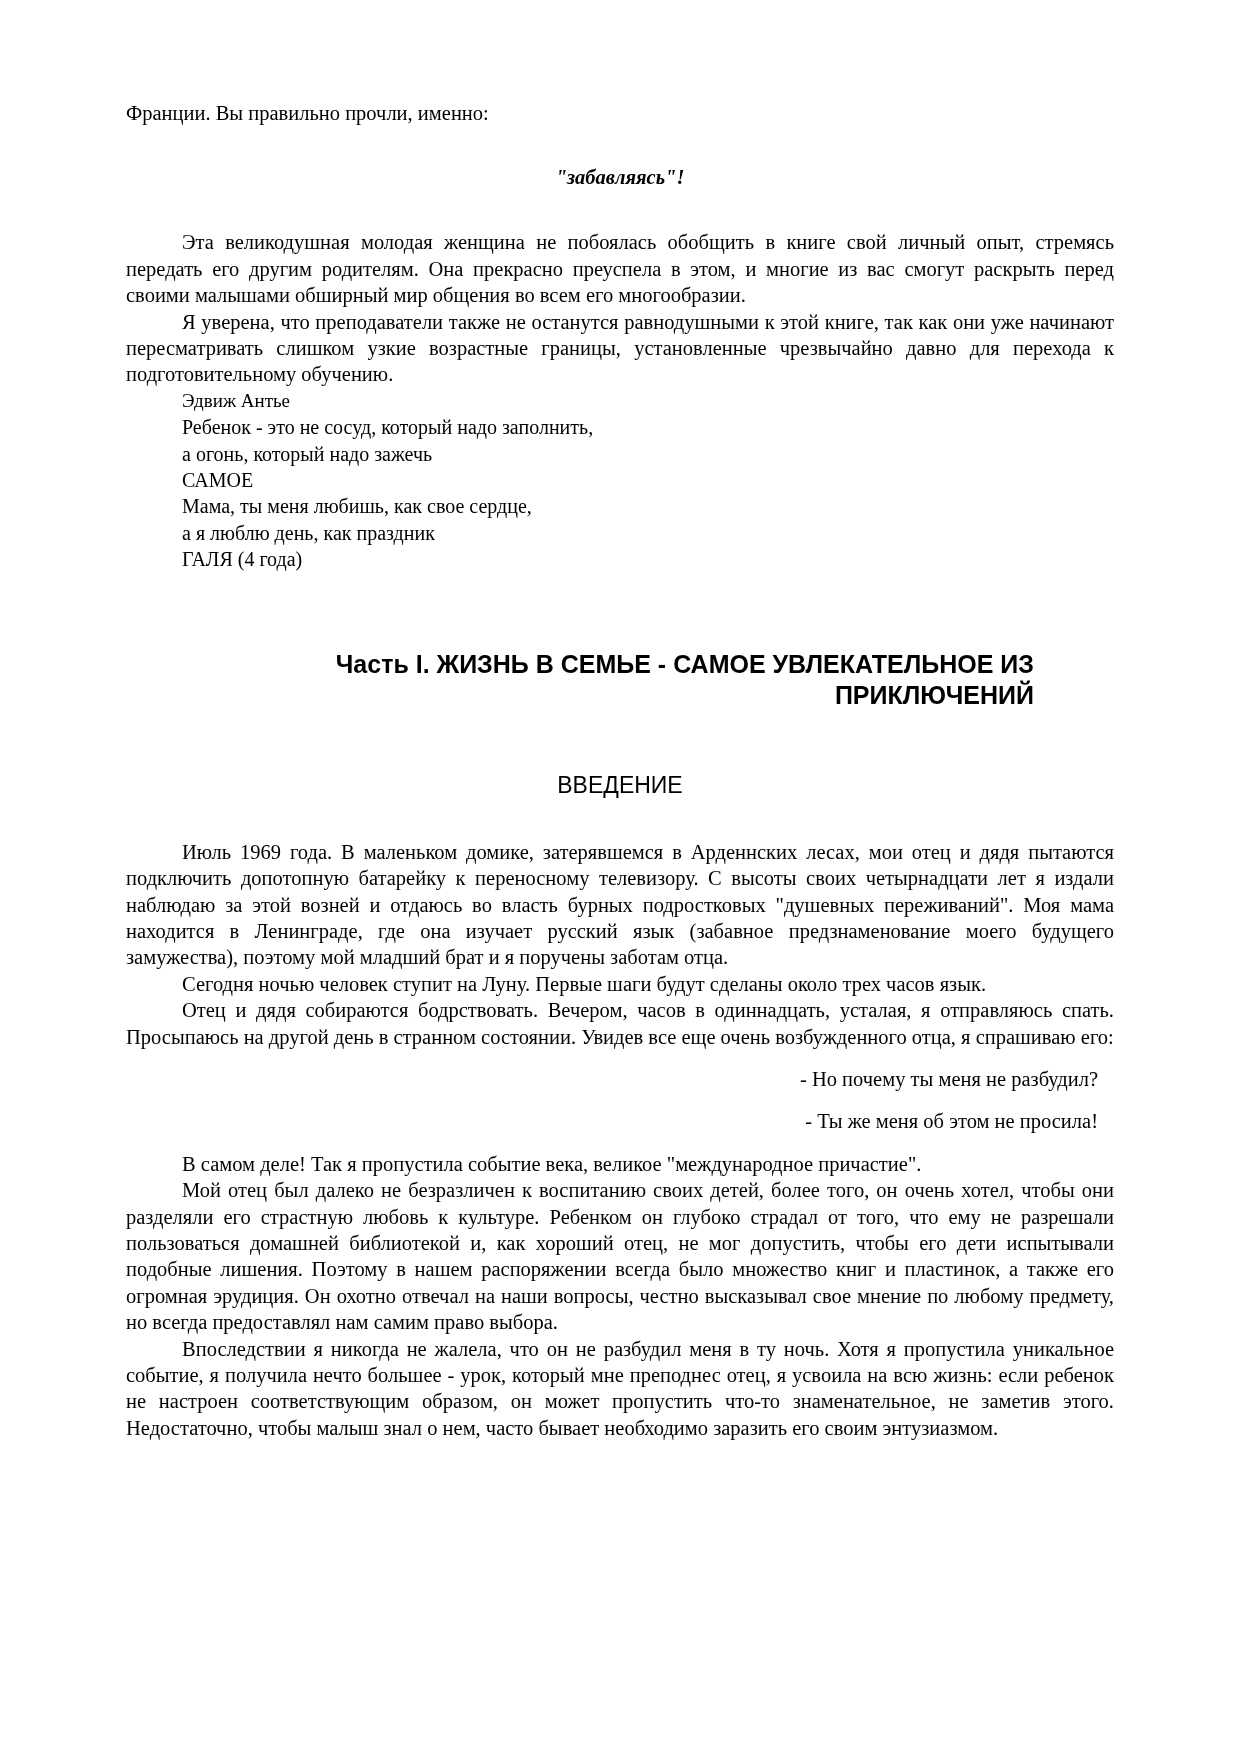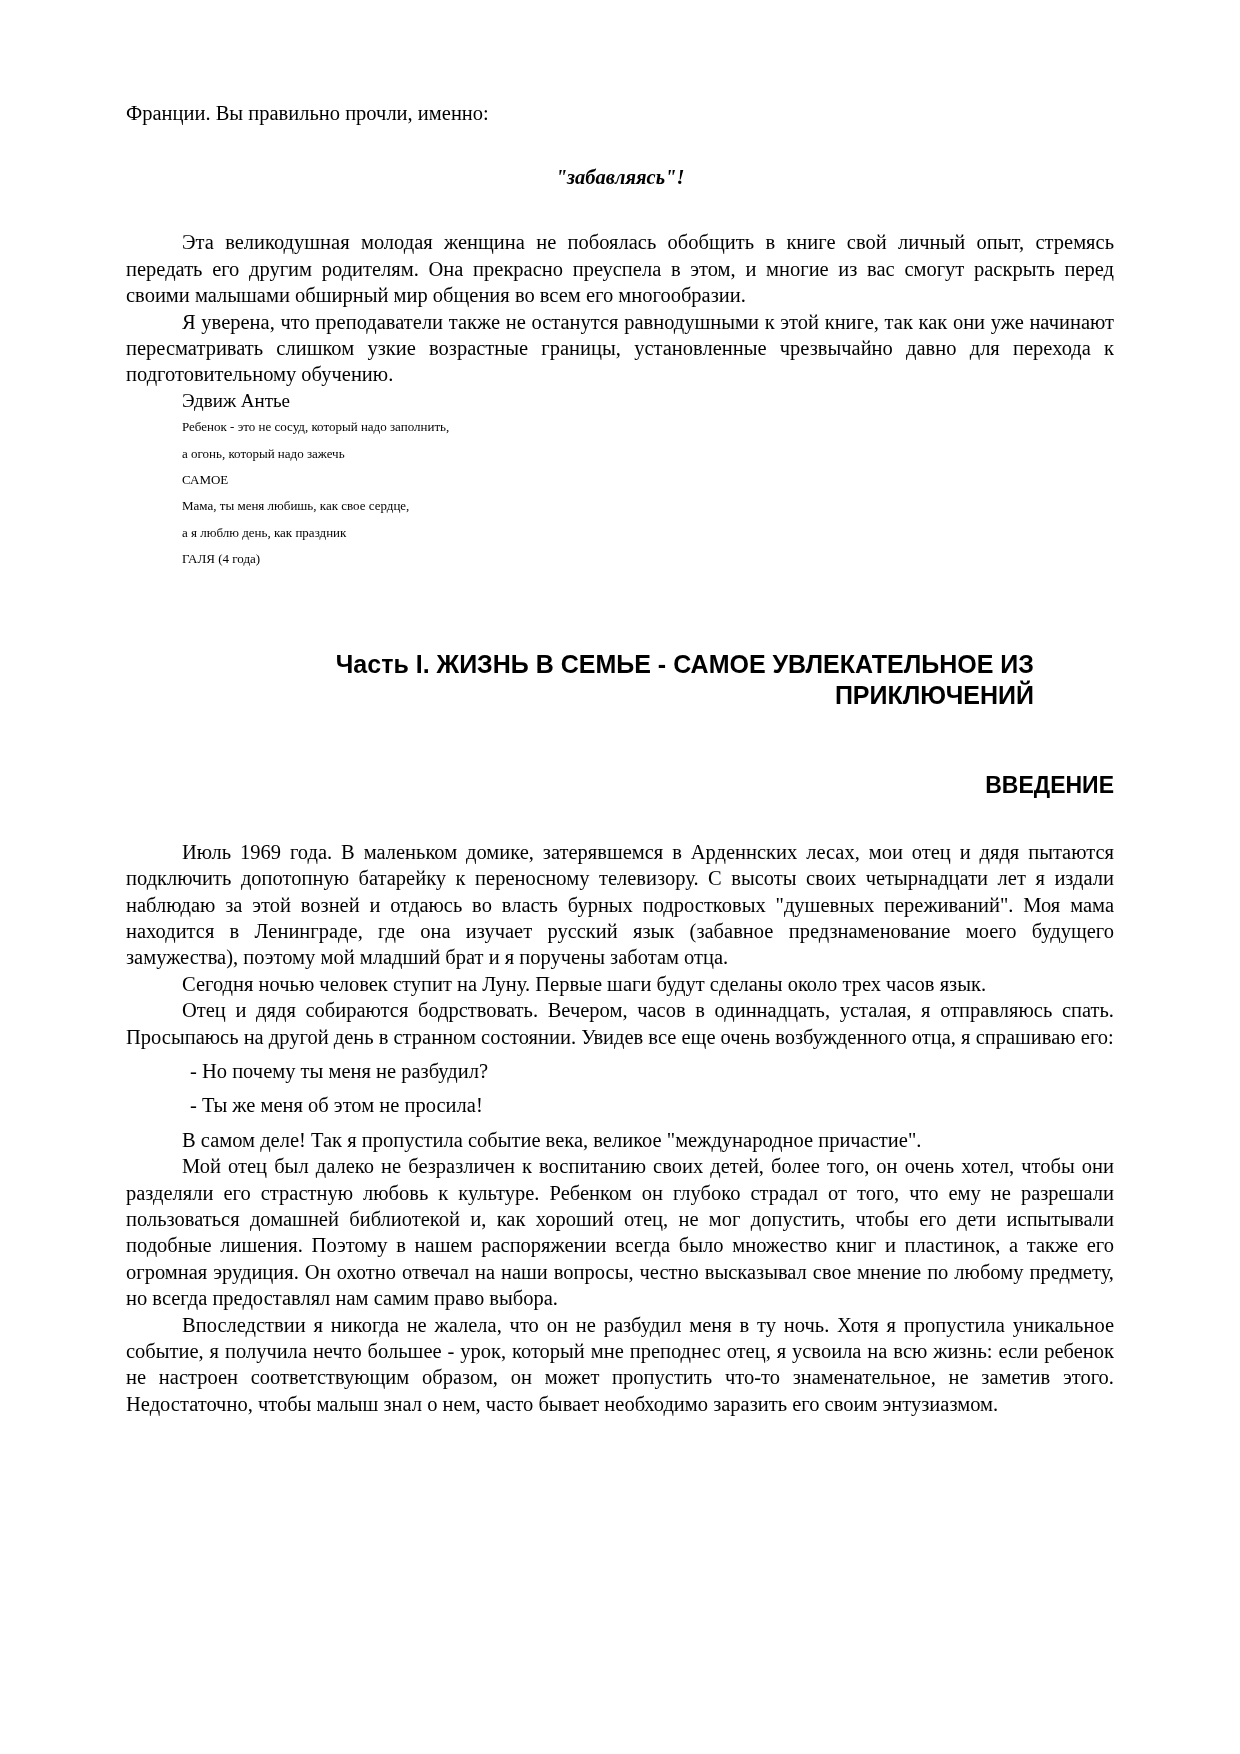--- a/index.html
+++ b/index.html
@@ -45,52 +45,52 @@
     margin: 0;
   }
   .spacer-md { height: 40px; }
   .spacer-lg { height: 60px; }
   .spacer-xl { height: 76px; }
   .attrib-block {
     margin: 0;
     padding-left: 56px;
   }
   .attrib-line {
-    font-size: 13px;
+    font-size: 20px;
     line-height: 26.4px;
     text-align: left;
     margin: 0;
     white-space: nowrap;
   }
   .attrib-author {
     font-size: 19px;
   }
   .heading-part {
     font-family: "Liberation Sans", "DejaVu Sans", sans-serif;
     font-weight: bold;
     font-size: 25px;
     line-height: 31px;
     text-align: right;
     margin: 0;
     padding: 0 80px;
   }
   .heading-intro {
     font-family: "Liberation Sans", "DejaVu Sans", sans-serif;
-    font-weight: bold;
+    font-weight: normal;
     font-size: 23px;
     line-height: 28px;
-    text-align: right;
+    text-align: center;
     margin: 0;
   }
   .dialogue {
     font-size: 20.5px;
     line-height: 26.4px;
-    text-align: left;
+    text-align: right;
     text-indent: 56px;
-    margin: 8px;
+    margin: 16px;
   }
 </style>
 </head>
 <body>
 
 <div class="page">
 
   <p class="body-text no-indent">Франции. Вы правильно прочли, именно:</p>
 
   <div class="spacer-md"></div>

